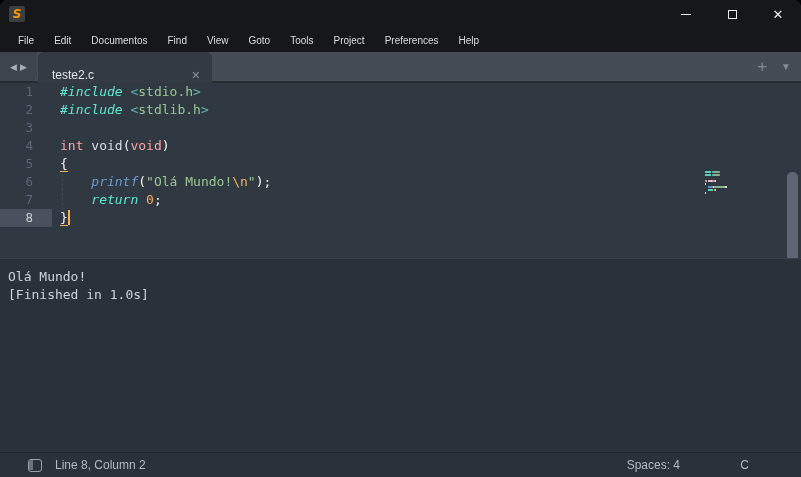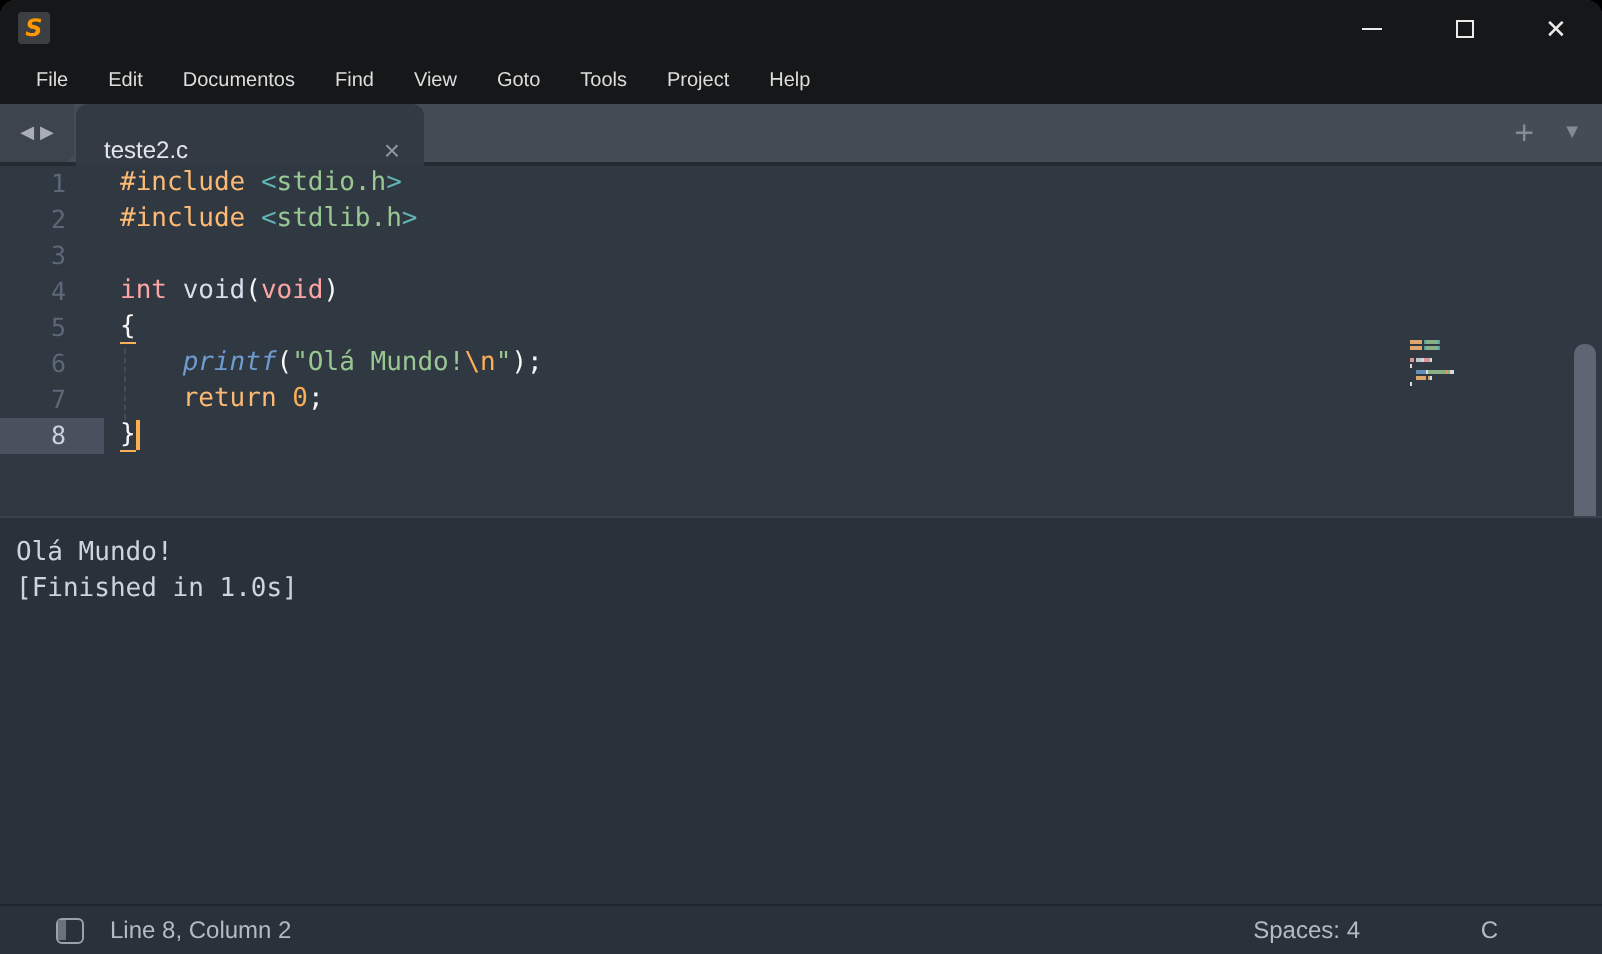--- a/index.html
+++ b/index.html
@@ -33,21 +33,21 @@
   .tab-tools{position:absolute;right:10px;top:0;height:29px;display:flex;align-items:center;gap:14px;}
   .newtab-icon{color:#848b95;font-size:17px;line-height:1;}
   .overflow-icon{color:#848b95;font-size:10px;line-height:1;}
   
   #editor{position:absolute;top:83px;left:0;width:801px;height:175px;background:#303841;overflow:hidden;
     font-family:"DejaVu Sans Mono","Liberation Mono",monospace;font-size:13px;}
   .code-line{display:flex;height:18px;line-height:18px;white-space:pre;}
   .gutter-num{width:52px;flex:0 0 52px;text-align:right;padding-right:19px;color:#5d6777;font-size:12.5px;}
   .code-line.active .gutter-num{background:#48515d;color:#cdd3dc;}
   .code-text{padding-left:8px;color:#d8dee9;}
-  .c-kw{color:#fdba74;}
+  .c-kw{color:#5eead4;font-style:italic;}
   .c-kwi{color:#fca5a5;}
   .c-fn{color:#6e9cd1;font-style:italic;}
   .c-str{color:#99c794;}
   .c-esc{color:#f9ae58;}
   .c-num{color:#f9ae58;}
   .c-ang{color:#5fb4b4;}
   .c-pln{color:#d8dee9;}
   .c-pun{color:#f7f7f7;}
   .u{border-bottom:1px solid #f9ae58;}
   .caret{display:inline-block;width:2px;height:15px;background:#fbae4f;vertical-align:text-bottom;margin-left:0px;}
@@ -95,20 +95,21 @@
 
   <div id="menubar">
       <div class="menu-item">File</div>
       <div class="menu-item">Edit</div>
       <div class="menu-item">Documentos</div>
       <div class="menu-item">Find</div>
       <div class="menu-item">View</div>
       <div class="menu-item">Goto</div>
       <div class="menu-item">Tools</div>
       <div class="menu-item">Project</div>
+      <div class="menu-item">Preferences</div>
       <div class="menu-item">Help</div>
     </div>
 
   <div id="tabbar">
     <div class="tab-arrows">
       <span class="tab-arrow">◀</span>
       <span class="tab-arrow">▶</span>
     </div>
     <div class="tab-active">
       <span class="tab-label">teste2.c</span>

